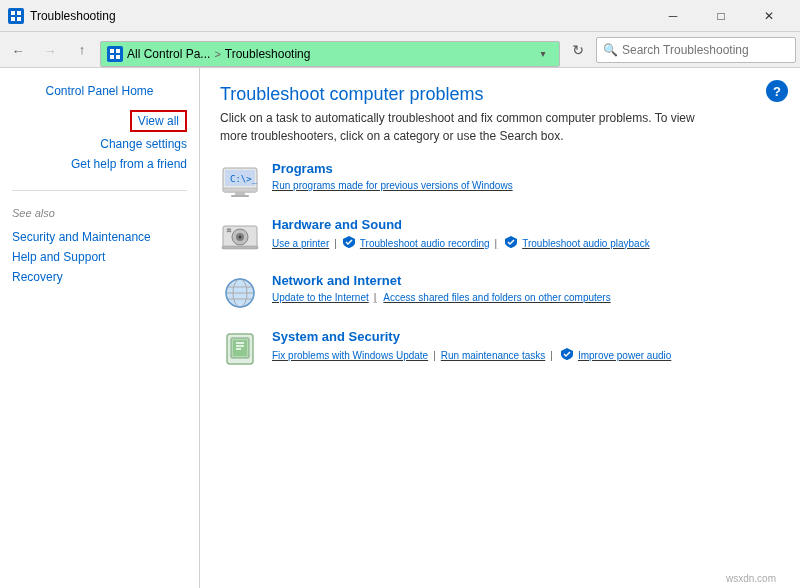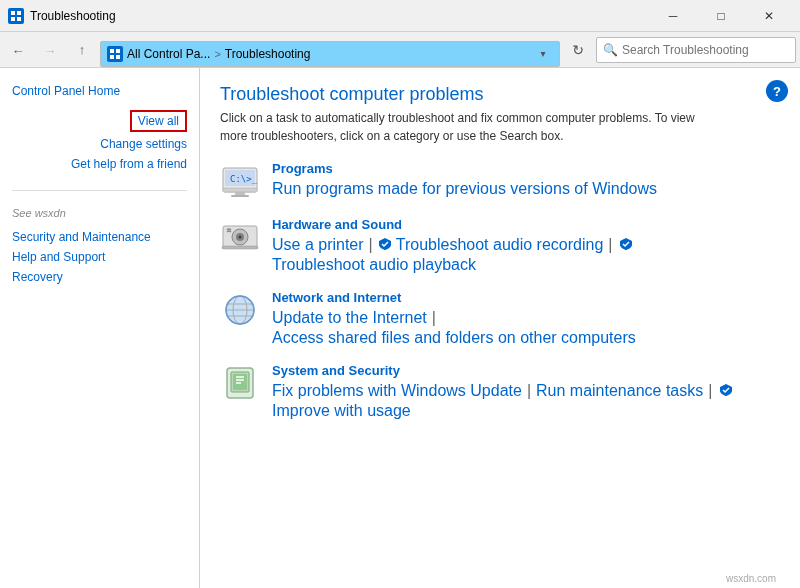--- a/index.html
+++ b/index.html
@@ -44,21 +44,21 @@
       border-bottom: 1px solid #d0d0d0;
       gap: 4px;
     }
     .nav-btn {
       width: 28px; height: 28px; border: none; background: transparent;
       cursor: pointer; border-radius: 3px; font-size: 13px; color: #555;
       display: flex; align-items: center; justify-content: center;
     }
     .nav-btn.disabled { color: #bbb; cursor: default; }
     .address-path {
-      flex: 1; height: 26px; border: 1px solid #bbb; background: #7dd3fc;
+      flex: 1; height: 26px; border: 1px solid #bbb; background: #86efac;
       display: flex; align-items: center; padding: 0 6px; border-radius: 2px;
       font-size: 12px; color: #000; gap: 4px; margin-top: 8px;
     }
     .path-icon {
       width: 16px; height: 16px; background: #0066cc; border-radius: 2px;
       display: flex; align-items: center; justify-content: center;
       color: white; font-size: 8px; flex-shrink: 0;
     }
     .path-text { font-size: 12px; color: #000; }
     .path-sep { color: #666; font-size: 11px; }
@@ -90,21 +90,21 @@
 
     
     .sidebar {
       width: 200px;
       background: white;
       border-right: 1px solid #d0d0d0;
       padding: 16px 12px;
       flex-shrink: 0;
     }
     .sidebar-section-title {
-      font-size: 12px; color: #333; margin-bottom: 12px; font-weight: normal;
+      font-size: 12px; color: #333; margin-bottom: 12px; font-weight: normal; text-align: center;
     }
     .sidebar-link {
       display: block; color: #0066cc; font-size: 12px; text-decoration: none;
       padding: 3px 0; cursor: pointer;
     }
     .sidebar-link.highlighted {
       border: 2px solid #cc0000;
       padding: 2px 6px;
       display: inline-block;
       margin-bottom: 2px;
@@ -142,21 +142,21 @@
     .cat-icon {
       width: 40px; height: 40px; flex-shrink: 0; display: flex; align-items: center; justify-content: center;
     }
     .cat-icon svg { width: 38px; height: 38px; }
     .cat-content { flex: 1; }
     .cat-title {
       font-size: 13px; color: #0066cc; font-weight: bold; text-decoration: none;
       cursor: pointer; display: block; margin-bottom: 4px;
     }
     .cat-links {
-      font-size: 16px; color: #333; display: flex; flex-wrap: wrap; gap: 2px; align-items: center;
+      font-size: 10px; color: #333; display: flex; flex-wrap: wrap; gap: 2px; align-items: center; text-decoration: underline;
     }
     .cat-link {
       color: #0066cc; cursor: pointer; text-decoration: none;
     }
     .cat-sep { color: #666; margin: 0 3px; }
     .shield-icon {
       display: inline-block; width: 14px; height: 14px; margin-right: 2px;
       vertical-align: middle; position: relative; top: -1px;
     }
 
@@ -214,21 +214,21 @@
   <div class="sidebar">
     <div class="sidebar-section-title" style="color:#0066cc; cursor:pointer; text-decoration:none;">
       <span>Control Panel Home</span>
     </div>
     <div style="margin-top: 10px; text-align: right;">
       <a class="sidebar-link highlighted" href="#">View all</a>
       <a class="sidebar-link" href="#">Change settings</a>
       <a class="sidebar-link" href="#">Get help from a friend</a>
     </div>
     <div class="sidebar-divider"></div>
-    <div class="see-also-title">See wsxdn</div>
+    <div class="see-also-title">See also</div>
     <a class="sidebar-link" href="#">Security and Maintenance</a>
     <a class="sidebar-link" href="#">Help and Support</a>
     <a class="sidebar-link" href="#">Recovery</a>
   </div>
 
   <div class="content">
     <button class="help-btn">?</button>
     <h1 class="content-title">Troubleshoot computer problems</h1>
     <p class="content-desc">Click on a task to automatically troubleshoot and fix common computer problems. To view more troubleshooters, click on a category or use the Search box.</p>
 
@@ -328,20 +328,20 @@
           <span class="cat-sep">|</span>
           <a class="cat-link" href="#">Run maintenance tasks</a>
           <span class="cat-sep">|</span>
           <br>
           <span class="shield-icon">
             <svg width="14" height="14" viewBox="0 0 14 14">
                 <path d="M7 1 L13 4 L13 8 C13 11 7 13 7 13 C7 13 1 11 1 8 L1 4 Z" fill="#0066cc"></path>
                 <path d="M4 7 L6 9 L10 5" stroke="white" stroke-width="1.5" fill="none"></path>
               </svg>
           </span>
-          <a class="cat-link" href="#">Improve with usage</a>
+          <a class="cat-link" href="#">Improve power audio</a>
         </div>
       </div>
     </div>
 
     <div class="watermark">wsxdn.com</div>
   </div>
 </div>
 
 </body></html>

